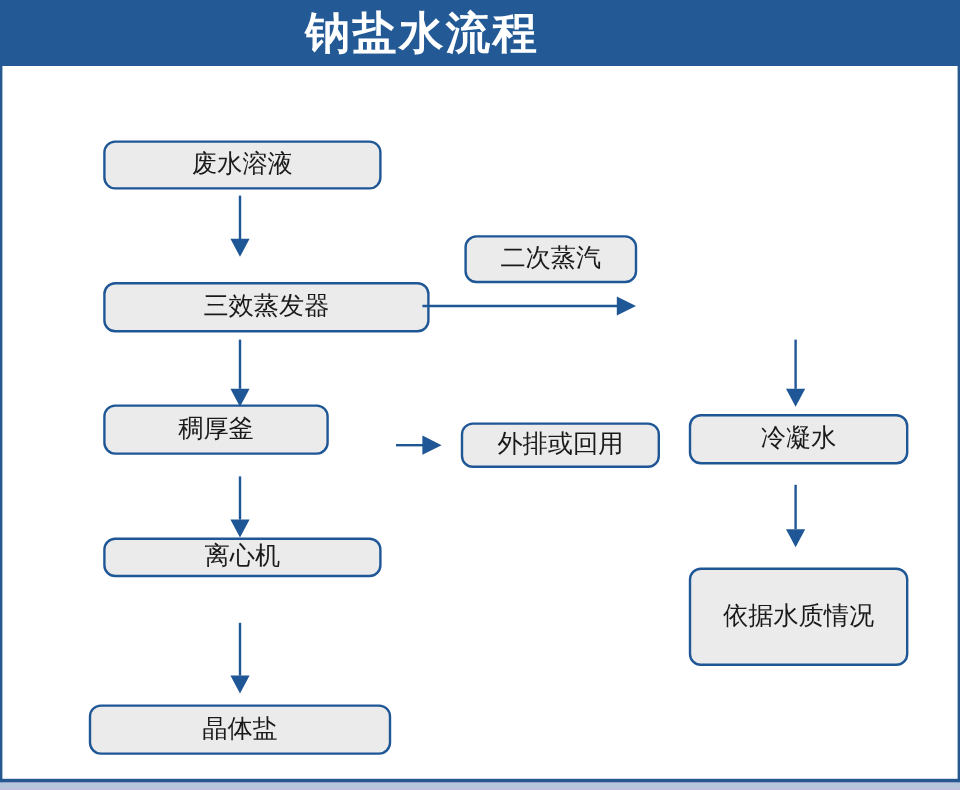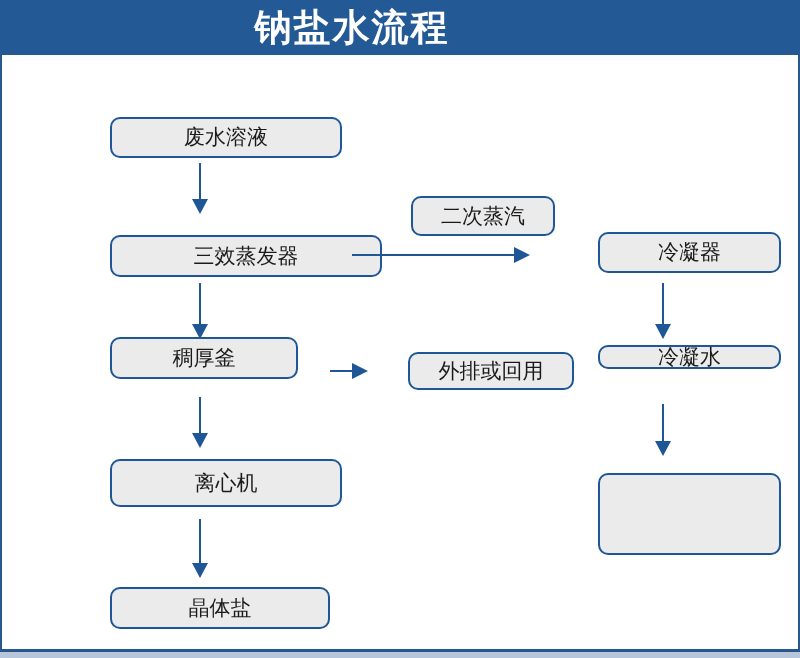--- a/index.html
+++ b/index.html
@@ -49,21 +49,20 @@
     border-radius: 10px;
     display: flex;
     flex-direction: column;
     align-items: center;
     justify-content: center;
     font-size: 21px;
     color: #1a1a1a;
     line-height: 1.25;
     box-sizing: border-box;
     text-align: center;
-    margin-left: 24px;
   }
   .arrows {
     position: absolute;
     left: 0; top: 0;
     width: 800px; height: 658px;
     pointer-events: none;
   }
   .arrows line { stroke: #1f5796; stroke-width: 2; }
   .arrows polygon { fill: #1f5796; }
 </style>
@@ -83,44 +82,42 @@
     </div>
 
     <div class="node" style="left:84px;top:180px;width:272px;height:42px">
       <span>三效蒸发器</span>
     </div>
 
     <div class="node" style="left:385px;top:141px;width:144px;height:40px">
       <span>二次蒸汽</span>
     </div>
 
-    <div class="node" style="left:572px;top:177px;width:183px;height:41px">
-      <span>冷凝器</span>
-    </div>
 
     <div class="node" style="left:84px;top:282px;width:188px;height:42px">
       <span>稠厚釜</span>
     </div>
 
     <div class="node" style="left:382px;top:297px;width:166px;height:38px">
       <span>外排或回用</span>
     </div>
 
-    <div class="node" style="left:572px;top:290px;width:183px;height:24px">
+    <div class="node" style="left:572px;top:290px;width:183px;height:42px">
       <span>冷凝水</span>
     </div>
 
-    <div class="node" style="left:84px;top:404px;width:232px;height:48px">
+    <div class="node" style="left:84px;top:393px;width:232px;height:33px">
       <span>离心机</span>
     </div>
 
     <div class="node" style="left:572px;top:418px;width:183px;height:82px">
+      <span>依据水质情况</span>
     </div>
 
-    <div class="node" style="left:84px;top:532px;width:220px;height:42px">
+    <div class="node" style="left:72px;top:532px;width:252px;height:42px">
       <span>晶体盐</span>
     </div>
   </div>
 
   <svg class="arrows" viewBox="0 0 800 658">
 
     <g>
       <line x1="200" y1="163" x2="200" y2="200"></line>
       <polygon points="192,199 208,199 200,214"></polygon>
     </g>

